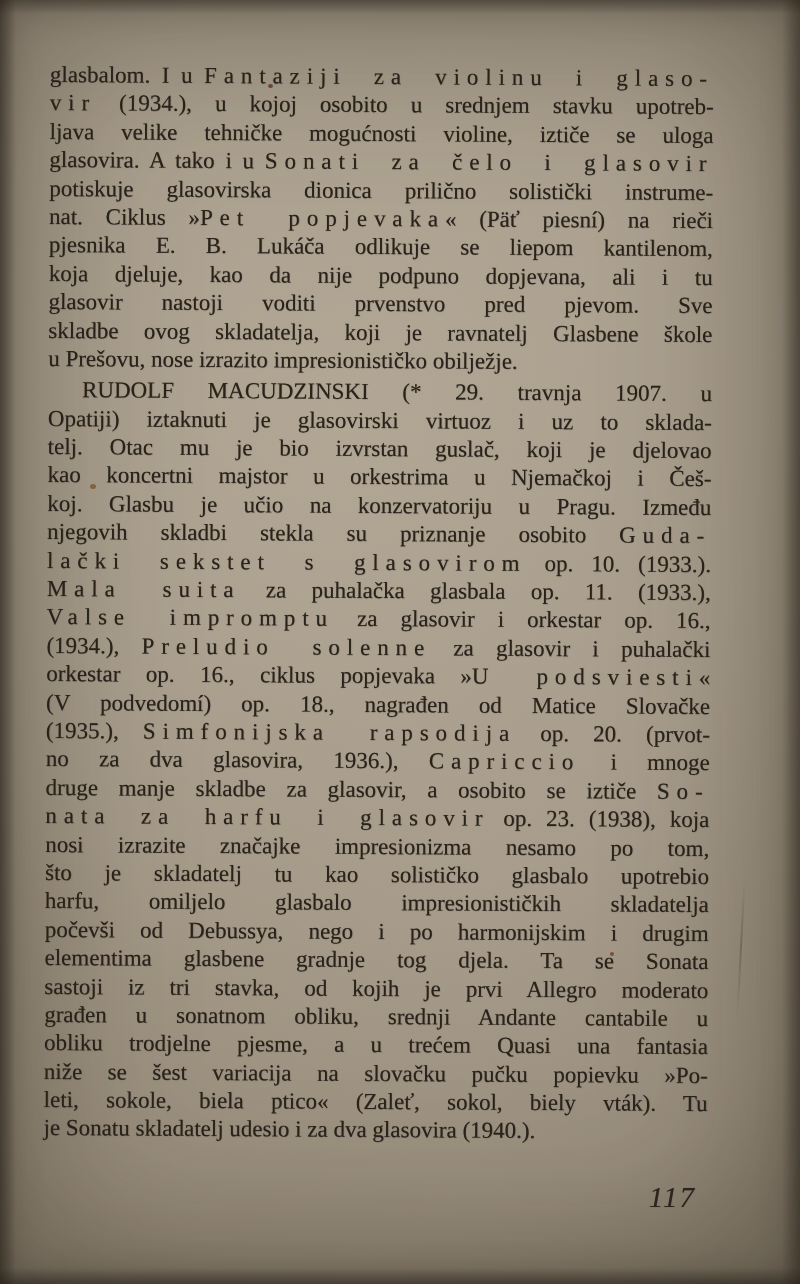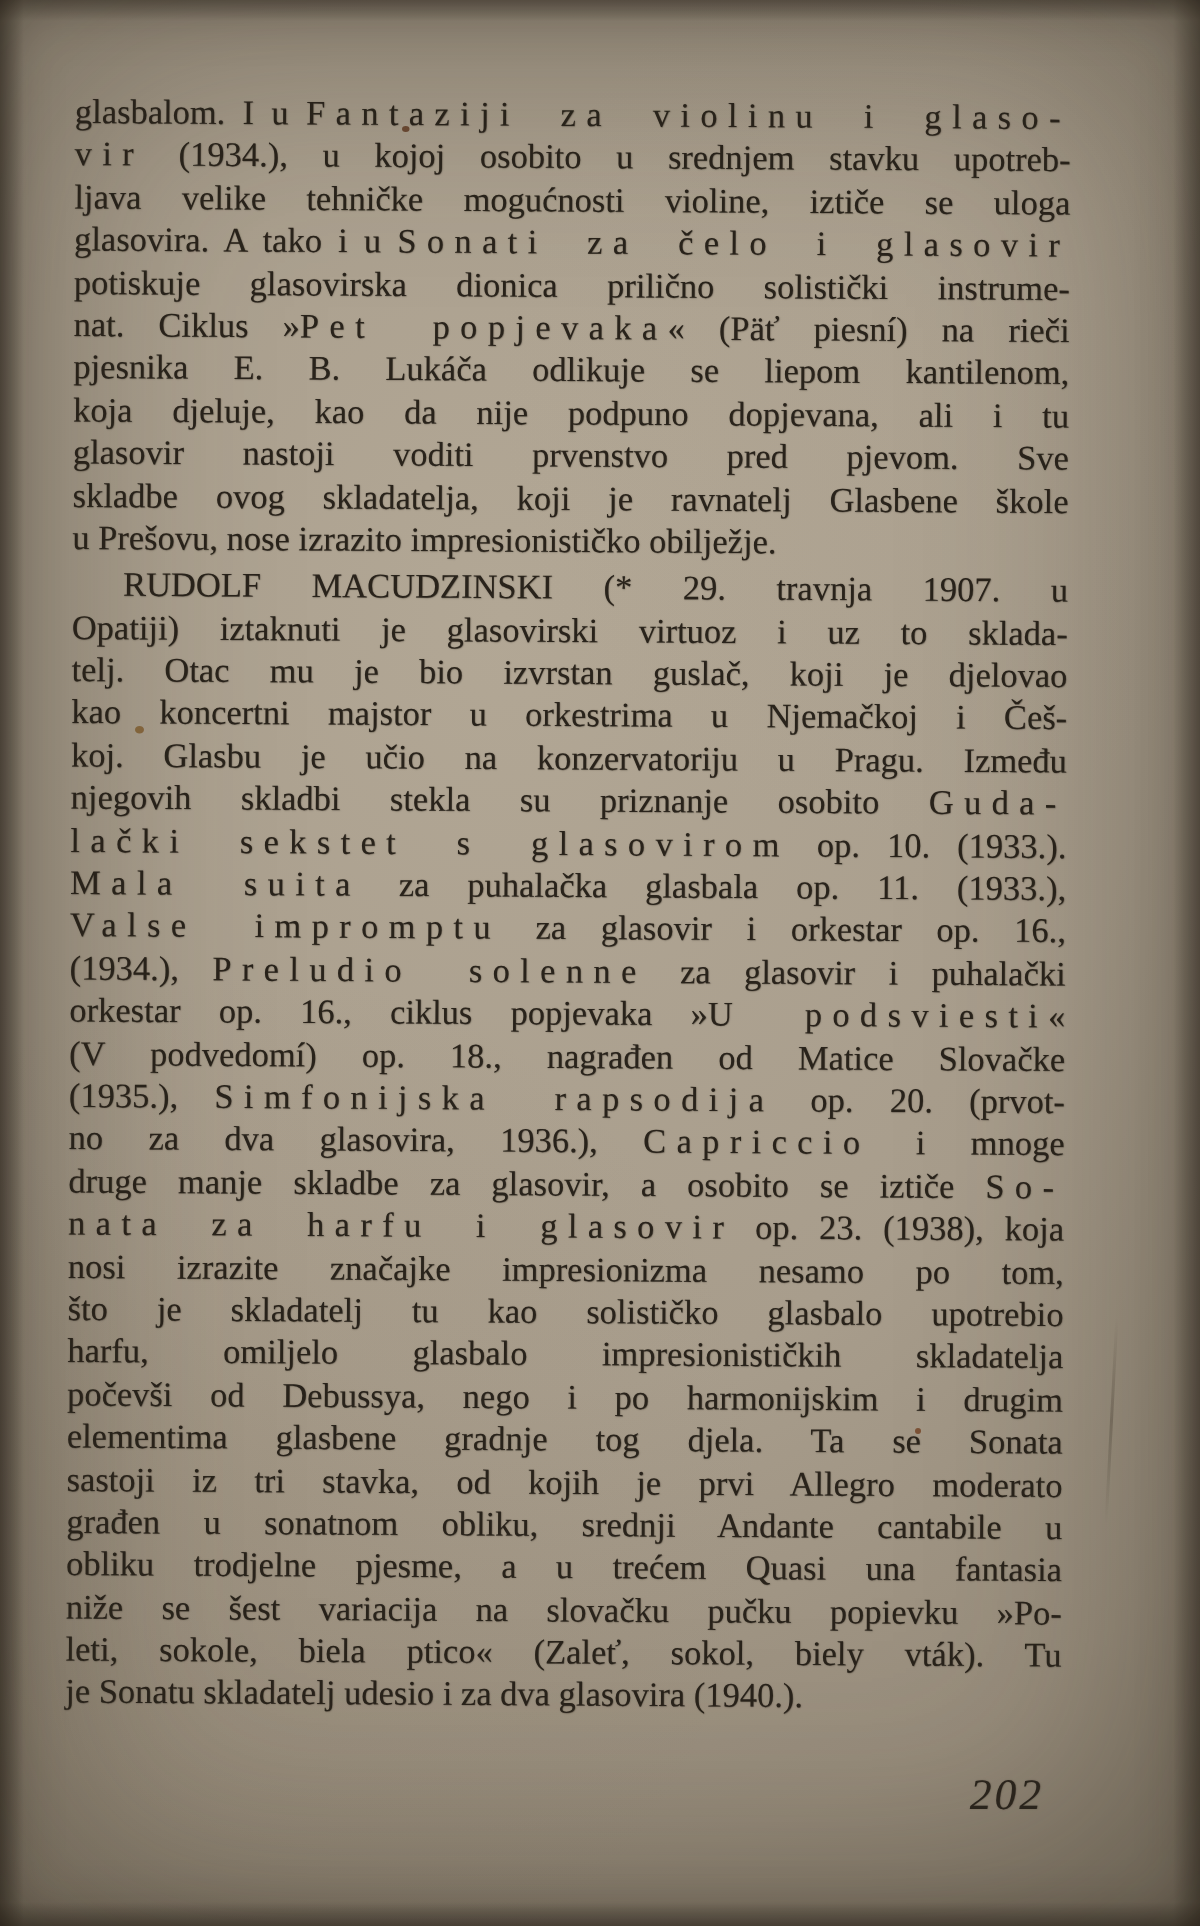--- a/index.html
+++ b/index.html
@@ -96,19 +96,19 @@
         <div class="line"><span class="n">počevši od Debussya, nego i po harmonijskim i drugim</span></div>
         <div class="line"><span class="n">elementima glasbene gradnje tog djela. Ta se Sonata</span></div>
         <div class="line"><span class="n">sastoji iz tri stavka, od kojih je prvi Allegro moderato</span></div>
         <div class="line"><span class="n">građen u sonatnom obliku, srednji Andante cantabile u</span></div>
         <div class="line"><span class="n">obliku trodjelne pjesme, a u trećem Quasi una fantasia</span></div>
         <div class="line"><span class="n">niže se šest variacija na slovačku pučku popievku »Po-</span></div>
         <div class="line"><span class="n">leti, sokole, biela ptico« (Zaleť, sokol, biely vták). Tu</span></div>
         <div class="line last"><span class="n">je Sonatu skladatelj udesio i za dva glasovira (1940.).</span></div>
       </div>
     </div>
-  <div class="folio">202</div>
+  <div class="folio">117</div>
   <div class="speck s1"></div>
   <div class="speck s2"></div>
   <div class="speck s3"></div>
   <div class="scratch"></div>
   <div class="vignette"></div>
 </div>
 
 </body></html>

